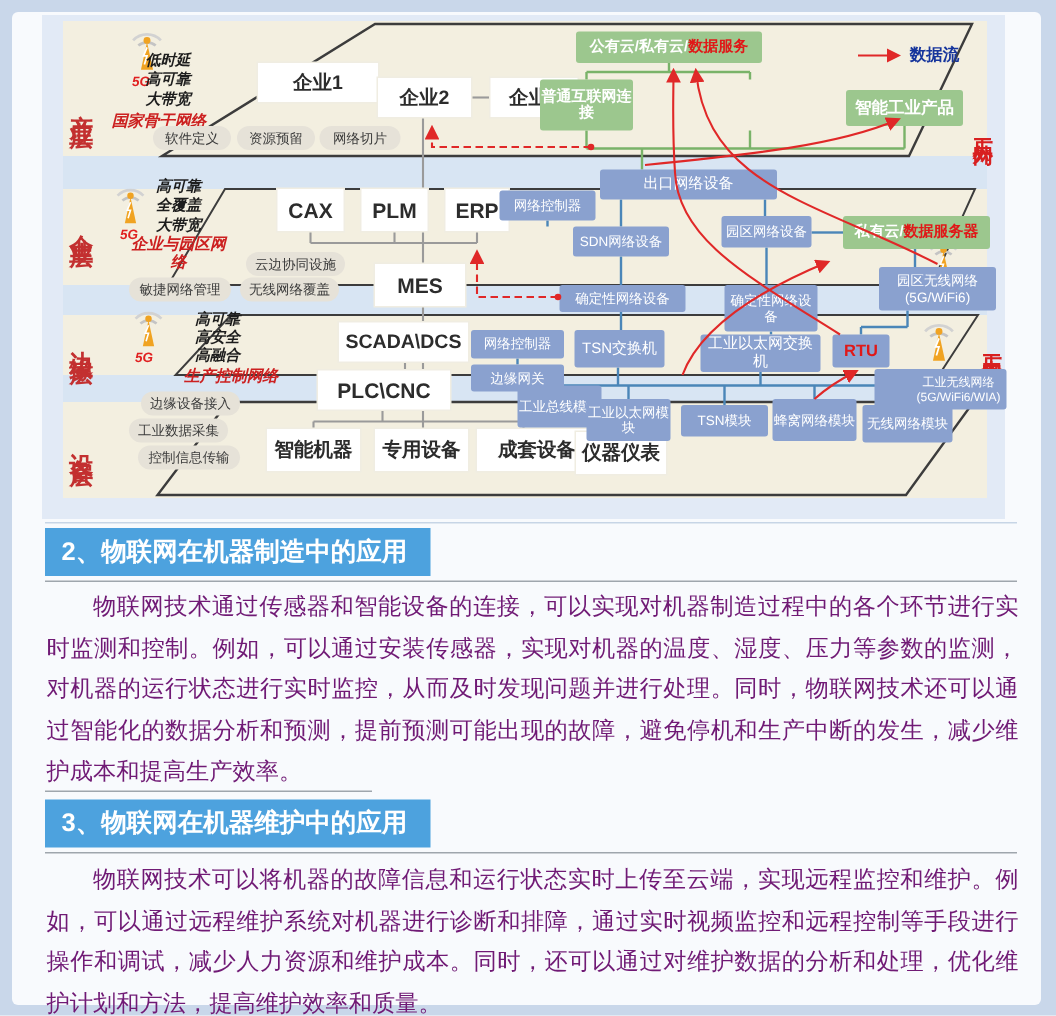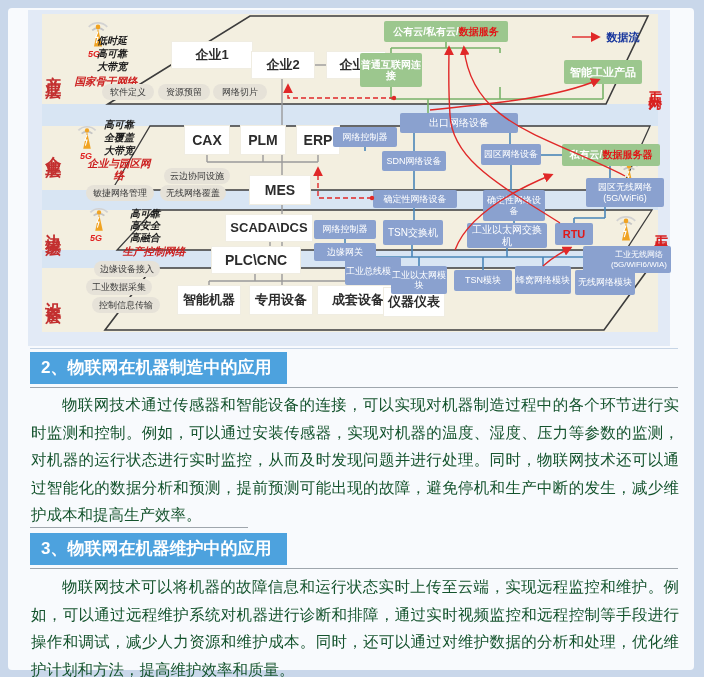--- a/index.html
+++ b/index.html
@@ -36,21 +36,21 @@
   .red-part{color:#e01818;font-weight:bold}
   .hr{position:absolute;left:30px;width:648px;height:1px;background:#9fa6ad}
   .hr.light{background:#c7d5e6}
   .hr.short{width:218px}
   .sec-heading{
     position:absolute;left:30px;background:#4da2de;color:#ffffff;
     font-size:17px;font-weight:bold;padding:4px 16px 5px 11px;white-space:nowrap;
   }
   .body-para{
     position:absolute;left:31px;width:648px;margin:0;
-    font-size:15.5px;line-height:27.5px;color:#14532d;
+    font-size:15.5px;line-height:27.5px;color:#701a75;
     text-align:justify;text-indent:31px;
   }
 </style>
 </head>
 <body>
 
 <div class="page-card"></div>
 <div class="diagram-panel"></div>
 
 <svg class="layer-canvas" width="704" height="677" viewBox="0 0 704 677">

